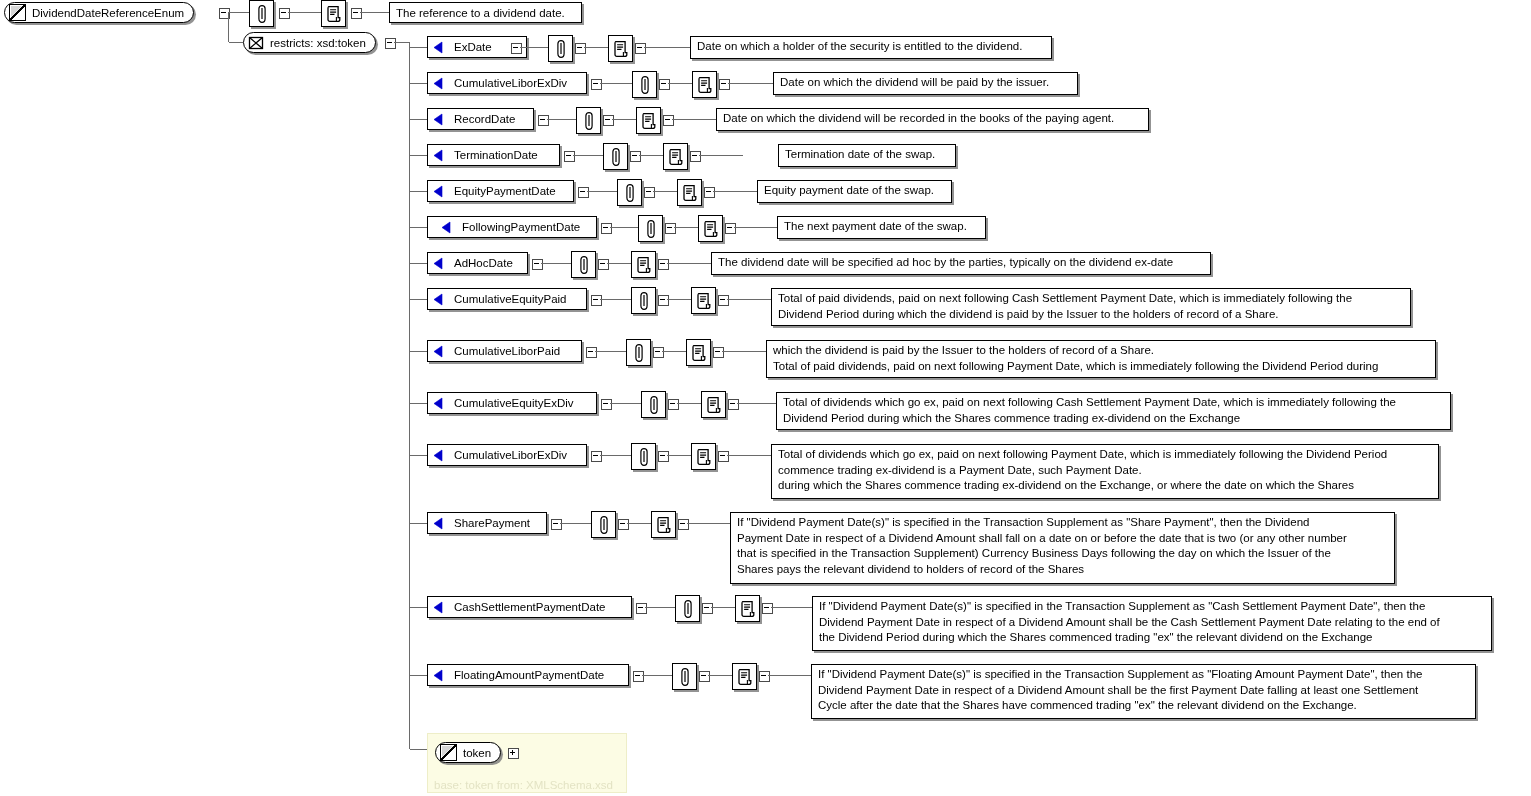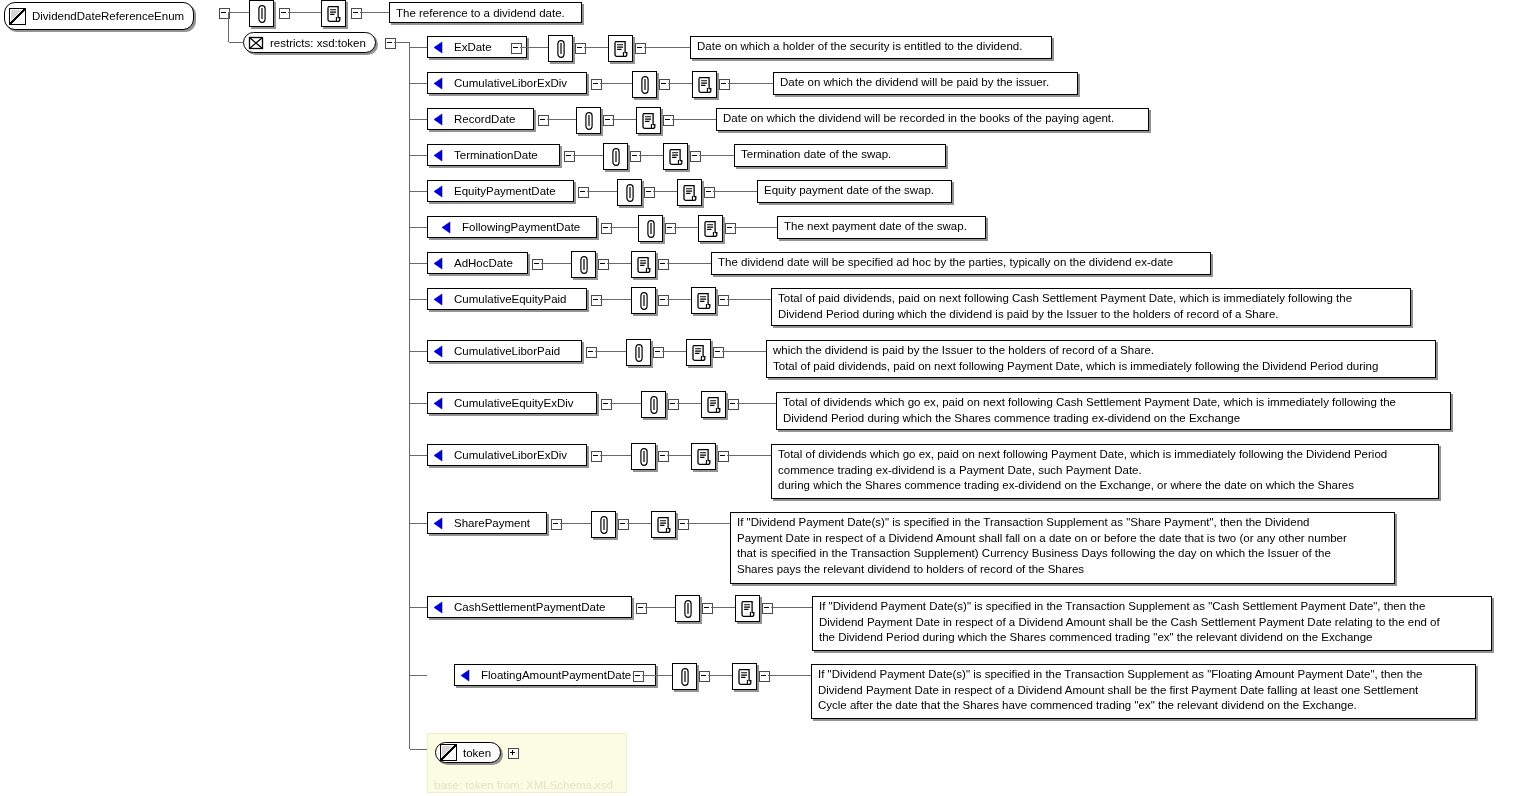--- a/index.html
+++ b/index.html
@@ -64,21 +64,21 @@
 
   
   .basepanel{position:absolute;background:#fcfce4;border:1px solid #eeeec8;box-sizing:border-box;}
   .basefoot{position:absolute;color:#e3e3c4;font-size:11.5px;white-space:nowrap;}
 </style>
 </head>
 <body>
 
 <div id="canvas">
 
-  <div class="node rounded capsule" id="root-node" style="left:4px;top:2px;height:28px;">
+  <div class="node rounded capsule" id="root-node" style="left:4px;top:2px;height:21px;">
     <span class="ico ico-type"></span>
     <span class="lbl">DividendDateReferenceEnum</span>
   </div>
   <div class="pm" id="root-pm" style="left:219px;top:8px;"></div>
 
   <div class="h" style="left:228px;top:12px;width:21px;"></div>
   <div class="iconbox" style="left:249px;top:0px;">
     <svg width="11" height="19" viewBox="0 0 11 19">
       <path d="M5.5 1.2 C7.4 1.2 8.6 2.4 8.6 4.2 L8.6 14.0 C8.6 16.6 7.2 17.9 5.5 17.9 C3.8 17.9 2.4 16.6 2.4 14.0 L2.4 4.2 C2.4 2.4 3.6 1.2 5.5 1.2 Z" fill="#ffffff" stroke="#000000" stroke-width="1.2"></path>
       <path d="M5.5 3.6 L5.5 14.6" stroke="#000000" stroke-width="1.2" fill="none"></path>
@@ -244,21 +244,21 @@
       <div class="h" style="left:639px;top:155px;width:24px;"></div>
       <div class="iconbox" style="left:663px;top:143px;">
       <svg width="15" height="17" viewBox="0 0 15 17">
         <path d="M2.2 1.2 L11.6 1.2 L11.6 12.2 L13.3 12.2 L13.3 14.2 C13.3 15.4 12.4 15.9 11.3 15.9 L3.3 15.9 C2.2 15.9 1.5 15.2 1.5 14.0 L1.5 3.0 C1.5 2.0 1.9 1.2 2.2 1.2 Z" fill="#fff" stroke="#000" stroke-width="1.3"></path>
         <path d="M3.6 4.3 L9.6 4.3 M3.6 6.6 L9.6 6.6 M3.6 8.9 L8.0 8.9" stroke="#000" stroke-width="1.1"></path>
         <path d="M9.9 11.4 L9.9 15.6" stroke="#000" stroke-width="1.1"></path>
       </svg>
     </div>
       <div class="pm" style="left:690px;top:151px;"></div>
       <div class="h" style="left:699px;top:155px;width:44px;"></div>
-      <div class="node textbox" style="left:734px;top:144px;width:212px;min-height:21px;">
+      <div class="node textbox" style="left:778px;top:144px;width:178px;min-height:21px;">
         <div>Termination date of the swap.</div>
       </div>
       <div class="h" style="left:410px;top:191px;width:17px;"></div>
       <div class="node enum" style="left:427px;top:180px;width:147px;height:22px;">
       <span class="ico ico-enumv">
         <svg width="13" height="13" viewBox="0 0 13 13">
           <path d="M10 1 L10 12 L2 6.5 Z" fill="#0000cc" stroke="#0000cc" stroke-width="0.6"></path>
         </svg>
       </span>
       <span class="lbl">EquityPaymentDate</span>
@@ -537,21 +537,21 @@
       </svg>
     </div>
       <div class="pm" style="left:762px;top:603px;"></div>
       <div class="h" style="left:771px;top:607px;width:41px;"></div>
       <div class="node textbox" style="left:812px;top:596px;width:680px;min-height:55px;">
         <div>If "Dividend Payment Date(s)" is specified in the Transaction Supplement as "Cash Settlement Payment Date", then the</div>
         <div>Dividend Payment Date in respect of a Dividend Amount shall be the Cash Settlement Payment Date relating to the end of</div>
         <div>the Dividend Period during which the Shares commenced trading "ex" the relevant dividend on the Exchange</div>
       </div>
       <div class="h" style="left:410px;top:675px;width:17px;"></div>
-      <div class="node enum" style="left:427px;top:664px;width:202px;height:22px;margin-left:27px;">
+      <div class="node enum" style="left:427px;top:664px;width:202px;height:22px;">
       <span class="ico ico-enumv">
         <svg width="13" height="13" viewBox="0 0 13 13">
           <path d="M10 1 L10 12 L2 6.5 Z" fill="#0000cc" stroke="#0000cc" stroke-width="0.6"></path>
         </svg>
       </span>
       <span class="lbl">FloatingAmountPaymentDate</span>
     </div>
       <div class="pm" style="left:633px;top:671px;"></div>
       <div class="h" style="left:642px;top:675px;width:30px;"></div>
       <div class="iconbox" style="left:672px;top:663px;">

